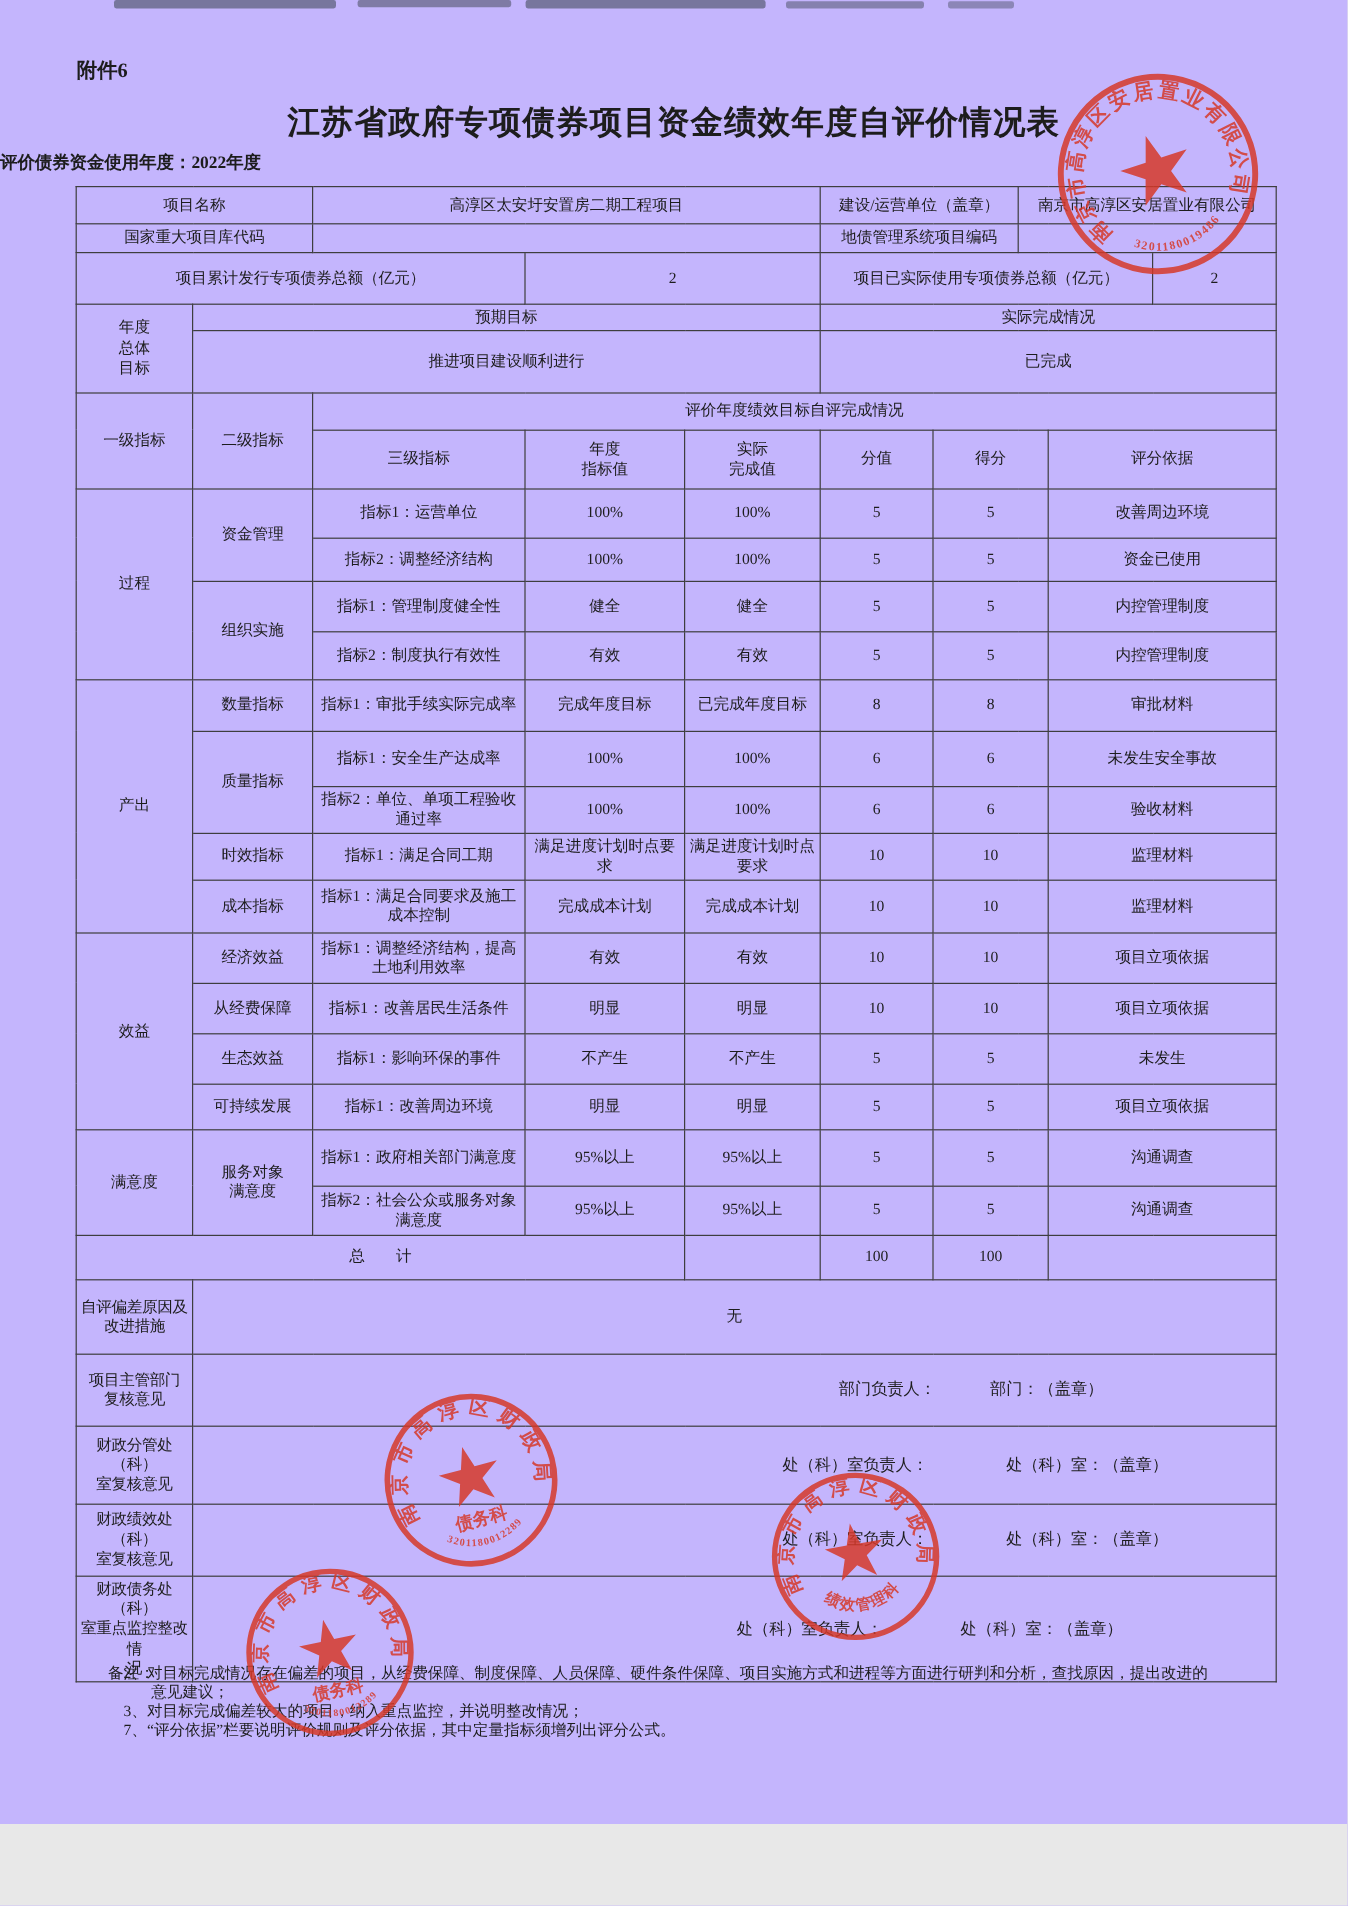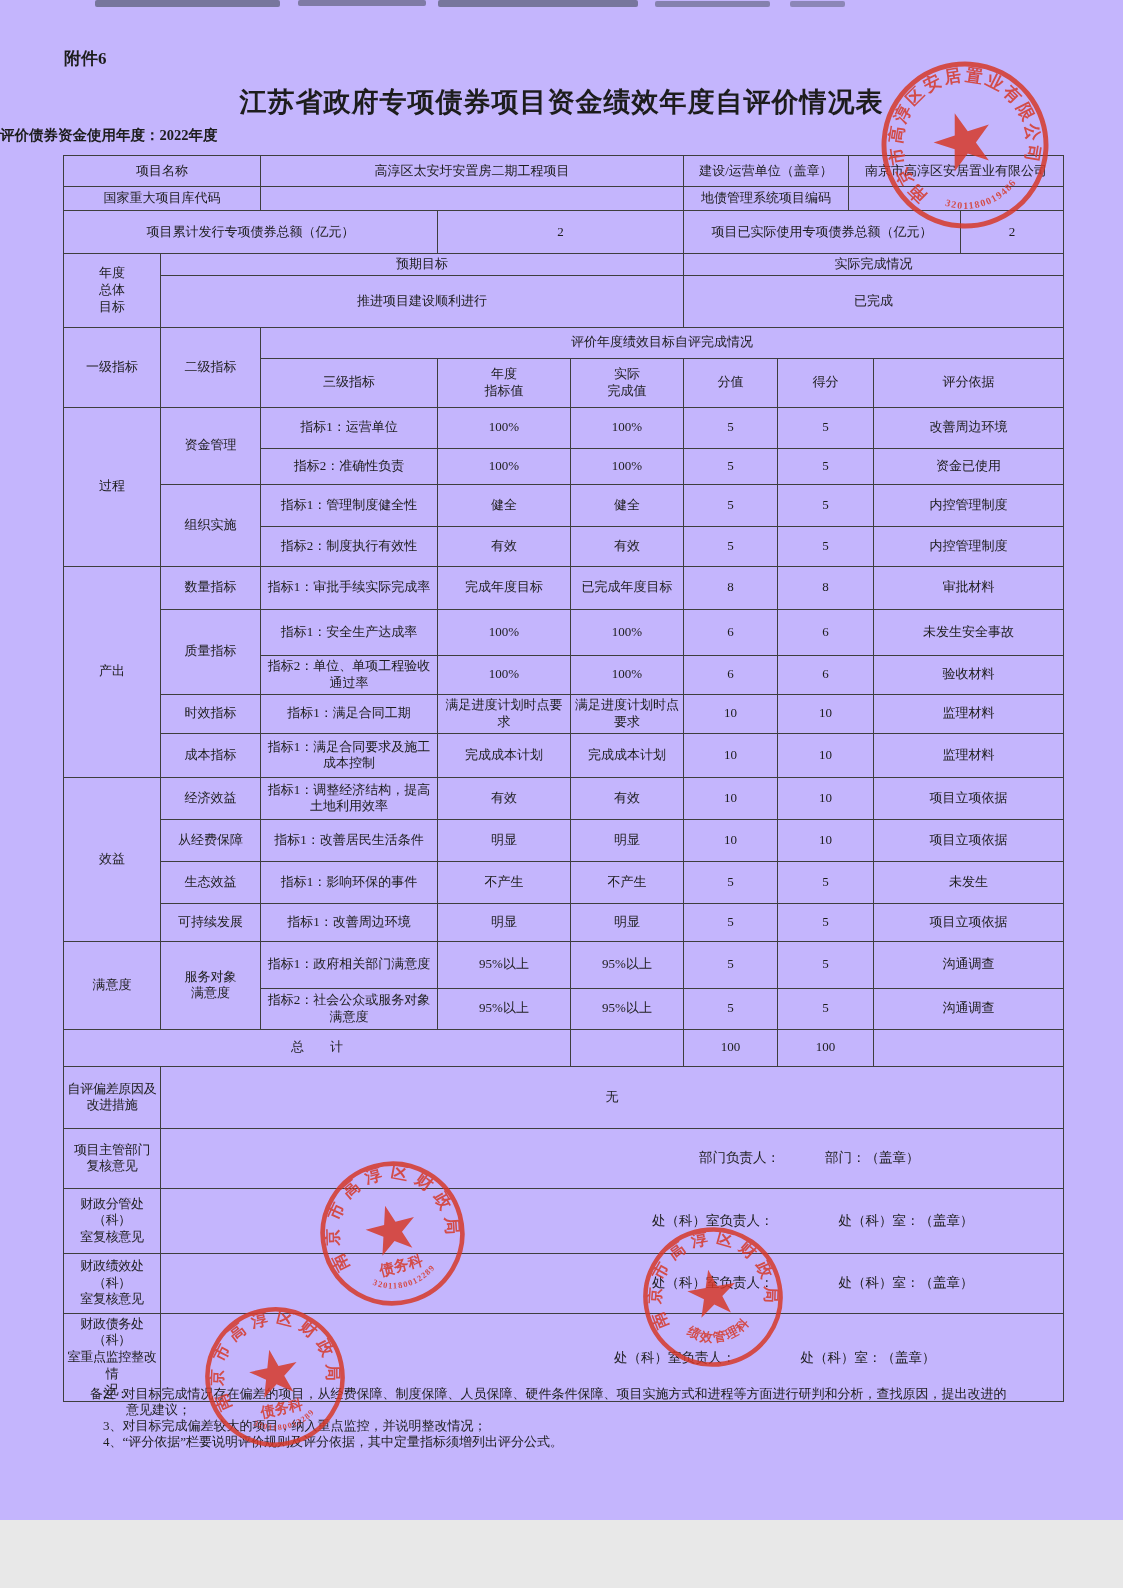--- a/index.html
+++ b/index.html
@@ -122,21 +122,21 @@
       <td rowspan="4">过程</td>
       <td rowspan="2">资金管理</td>
       <td class="l3cell">指标1：运营单位</td>
       <td>100%</td>
       <td>100%</td>
       <td>5</td>
       <td colspan="2">5</td>
       <td colspan="2">改善周边环境</td>
     </tr>
     <tr style="height:36px">
-      <td class="l3cell">指标2：准确性负责</td>
+      <td class="l3cell">指标2：调整经济结构</td>
       <td>100%</td>
       <td>100%</td>
       <td>5</td>
       <td colspan="2">5</td>
       <td colspan="2">资金已使用</td>
     </tr>
     <tr style="height:42px">
       <td rowspan="2">组织实施</td>
       <td class="l3cell">指标1：管理制度健全性</td>
       <td>健全</td>
@@ -314,21 +314,21 @@
       </td>
     </tr>
   </tbody>
     </table>
 
   <div class="notes">
     <span class="prefix">备注：</span>
     <div class="note-item">2、对目标完成情况存在偏差的项目，从经费保障、制度保障、人员保障、硬件条件保障、项目实施方式和进程等方面进行研判和分析，查找原因，提出改进的
 意见建议；</div>
     <div class="note-item">3、对目标完成偏差较大的项目，纳入重点监控，并说明整改情况；</div>
-    <div class="note-item">4、“评分依据”栏要说明评价规则及评分依据，其中定量指标须增列出评分公式。</div>
+    <div class="note-item">7、“评分依据”栏要说明评价规则及评分依据，其中定量指标须增列出评分公式。</div>
   </div>
 
   <svg class="stamp" style="left:875px;top:55px;width:180px;height:180px;transform:rotate(-18deg)" viewBox="0 0 200 200">
     <circle cx="100" cy="100" r="90" fill="none" stroke="#d63827" stroke-width="5.5"></circle>
     <path id="ring1" d="M 42,138 A 70,70 0 1 1 158,138" fill="none"></path>
     <path id="numarc1" d="M 52,152 A 70,70 0 0 0 148,152" fill="none"></path>
     <text fill="#d63827" font-size="19" letter-spacing="3" font-weight="700">
       <textPath href="#ring1" startOffset="50%" text-anchor="middle">南京市高淳区安居置业有限公司</textPath>
     </text>
     <polygon fill="#d63827" points="100,63 107.6,86.5 132.3,86.5 112.4,101 120,124.5 100,110 80,124.5 87.6,101 67.7,86.5 92.4,86.5"></polygon>

